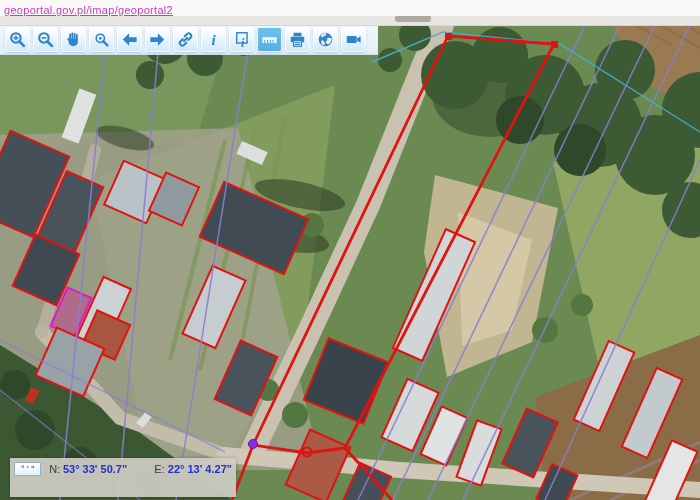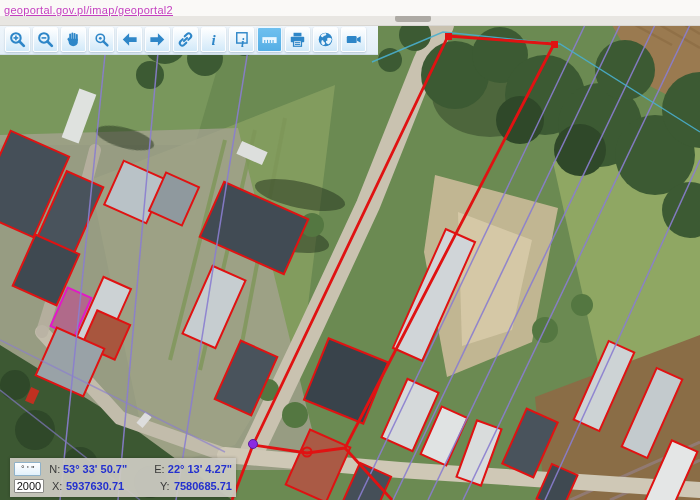--- a/index.html
+++ b/index.html
@@ -336,20 +336,13 @@
 </div>
 
 <div class="statusbar">
   <div class="sb-row">
     <button class="sb-box">° ' "</button>
     <span class="lab">N:</span>
     <span class="val c1">53° 33' 50.7"</span>
     <span class="lab">E:</span>
     <span class="val">22° 13' 4.27"</span>
   </div>
-  <div class="sb-row">
-    <input class="sb-box" value="2000" style="">
-    <span class="lab">X:</span>
-    <span class="val c1">5937630.71</span>
-    <span class="lab">Y:</span>
-    <span class="val">7580685.71</span>
-  </div>
 </div>
 
 </body></html>

